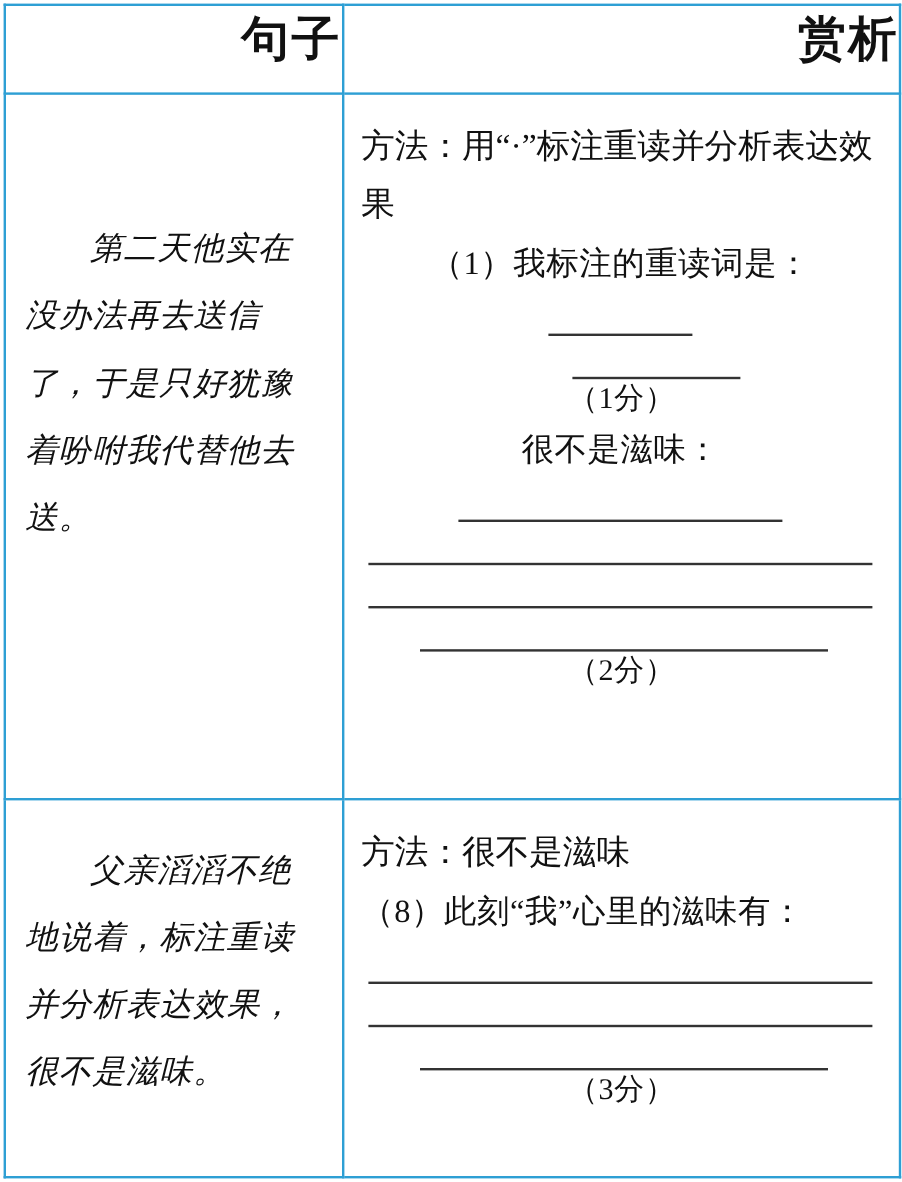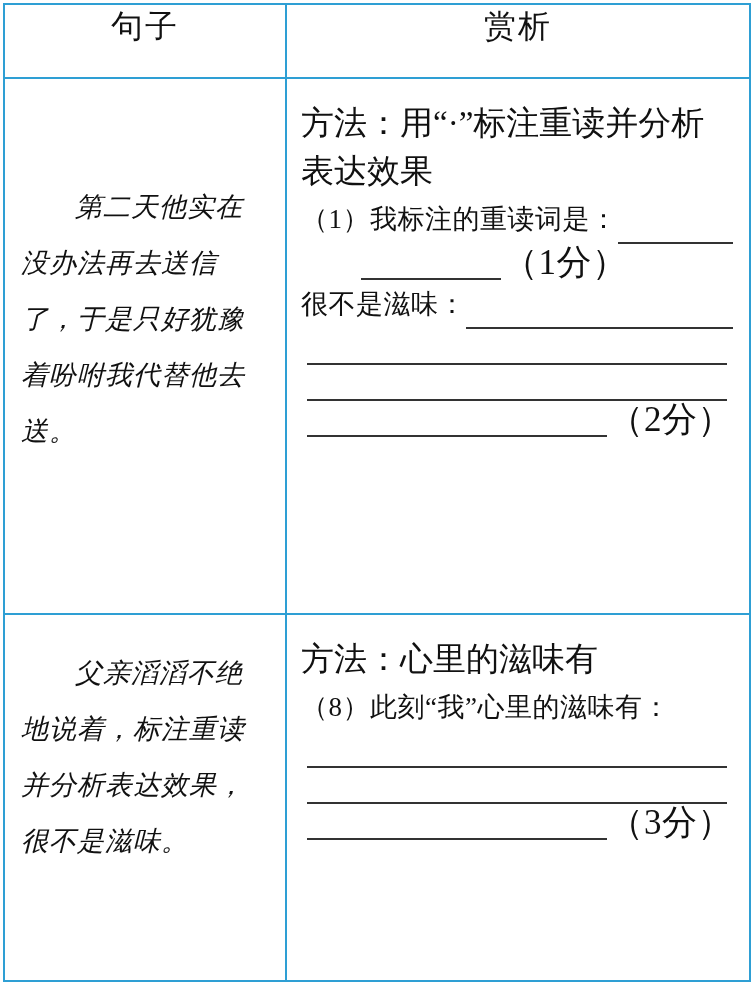--- a/index.html
+++ b/index.html
@@ -30,24 +30,24 @@
   table.worksheet td {
     border: 2px solid #2e9fd4;
     vertical-align: top;
     padding: 0;
   }
   col.col-sentence { width: 282px; }
   col.col-analysis { width: 464px; }
 
   thead th {
     height: 72px;
-    text-align: center;
+    text-align: right;
     vertical-align: middle;
-    font-weight: normal;
-    font-size: 32px;
+    font-weight: bold;
+    font-size: 40px;
     letter-spacing: 2px;
   }
 
   .sentence-cell {
     padding: 22px 16px 18px 16px;
     height: 100%;
   }
   .sentence-text {
     font-size: 27px;
     line-height: 56px;
@@ -62,40 +62,41 @@
   .analysis-cell {
     padding: 20px 16px 14px 14px;
   }
   .line {
     font-size: 27px;
     line-height: 49px;
     letter-spacing: 0.5px;
     white-space: nowrap;
   }
   .method {
-    font-size: 33px;
+    font-size: 28px;
     line-height: 48px;
   }
   .full-rule {
     display: block;
     border-bottom: 2px solid #333;
     width: 420px;
     height: 34px;
     margin-left: 6px;
   }
   .rule-with-tail {
     display: flex;
-    align-items: flex-end;
+    align-items: center;
+    flex-direction: column;
   }
   .rule-seg {
     border-bottom: 2px solid #333;
     height: 34px;
   }
   .tail {
-    font-size: 35px;
+    font-size: 25px;
     line-height: 34px;
     padding-left: 2px;
     white-space: nowrap;
   }
   .indent-rule { margin-left: 60px; }
 </style>
 </head>
 <body>
 
 <div class="sheet">
@@ -153,21 +154,21 @@
       </tr>
 
       <tr class="row2">
         <td>
           <div class="sentence-cell">
             <div class="sentence-text">父亲滔滔不绝地说着，标注重读并分析表达效果，很不是滋味。</div>
           </div>
         </td>
         <td>
           <div class="analysis-cell">
-            <div class="method wrap">方法：心里的滋味有</div>
+            <div class="method wrap">方法：很不是滋味</div>
 
             <div class="line">
               <span>（8）此刻“我”心里的滋味有：</span>
             </div>
 
             <div class="line">
               <span class="full-rule"></span>
             </div>
             <div class="line">
               <span class="full-rule"></span>

